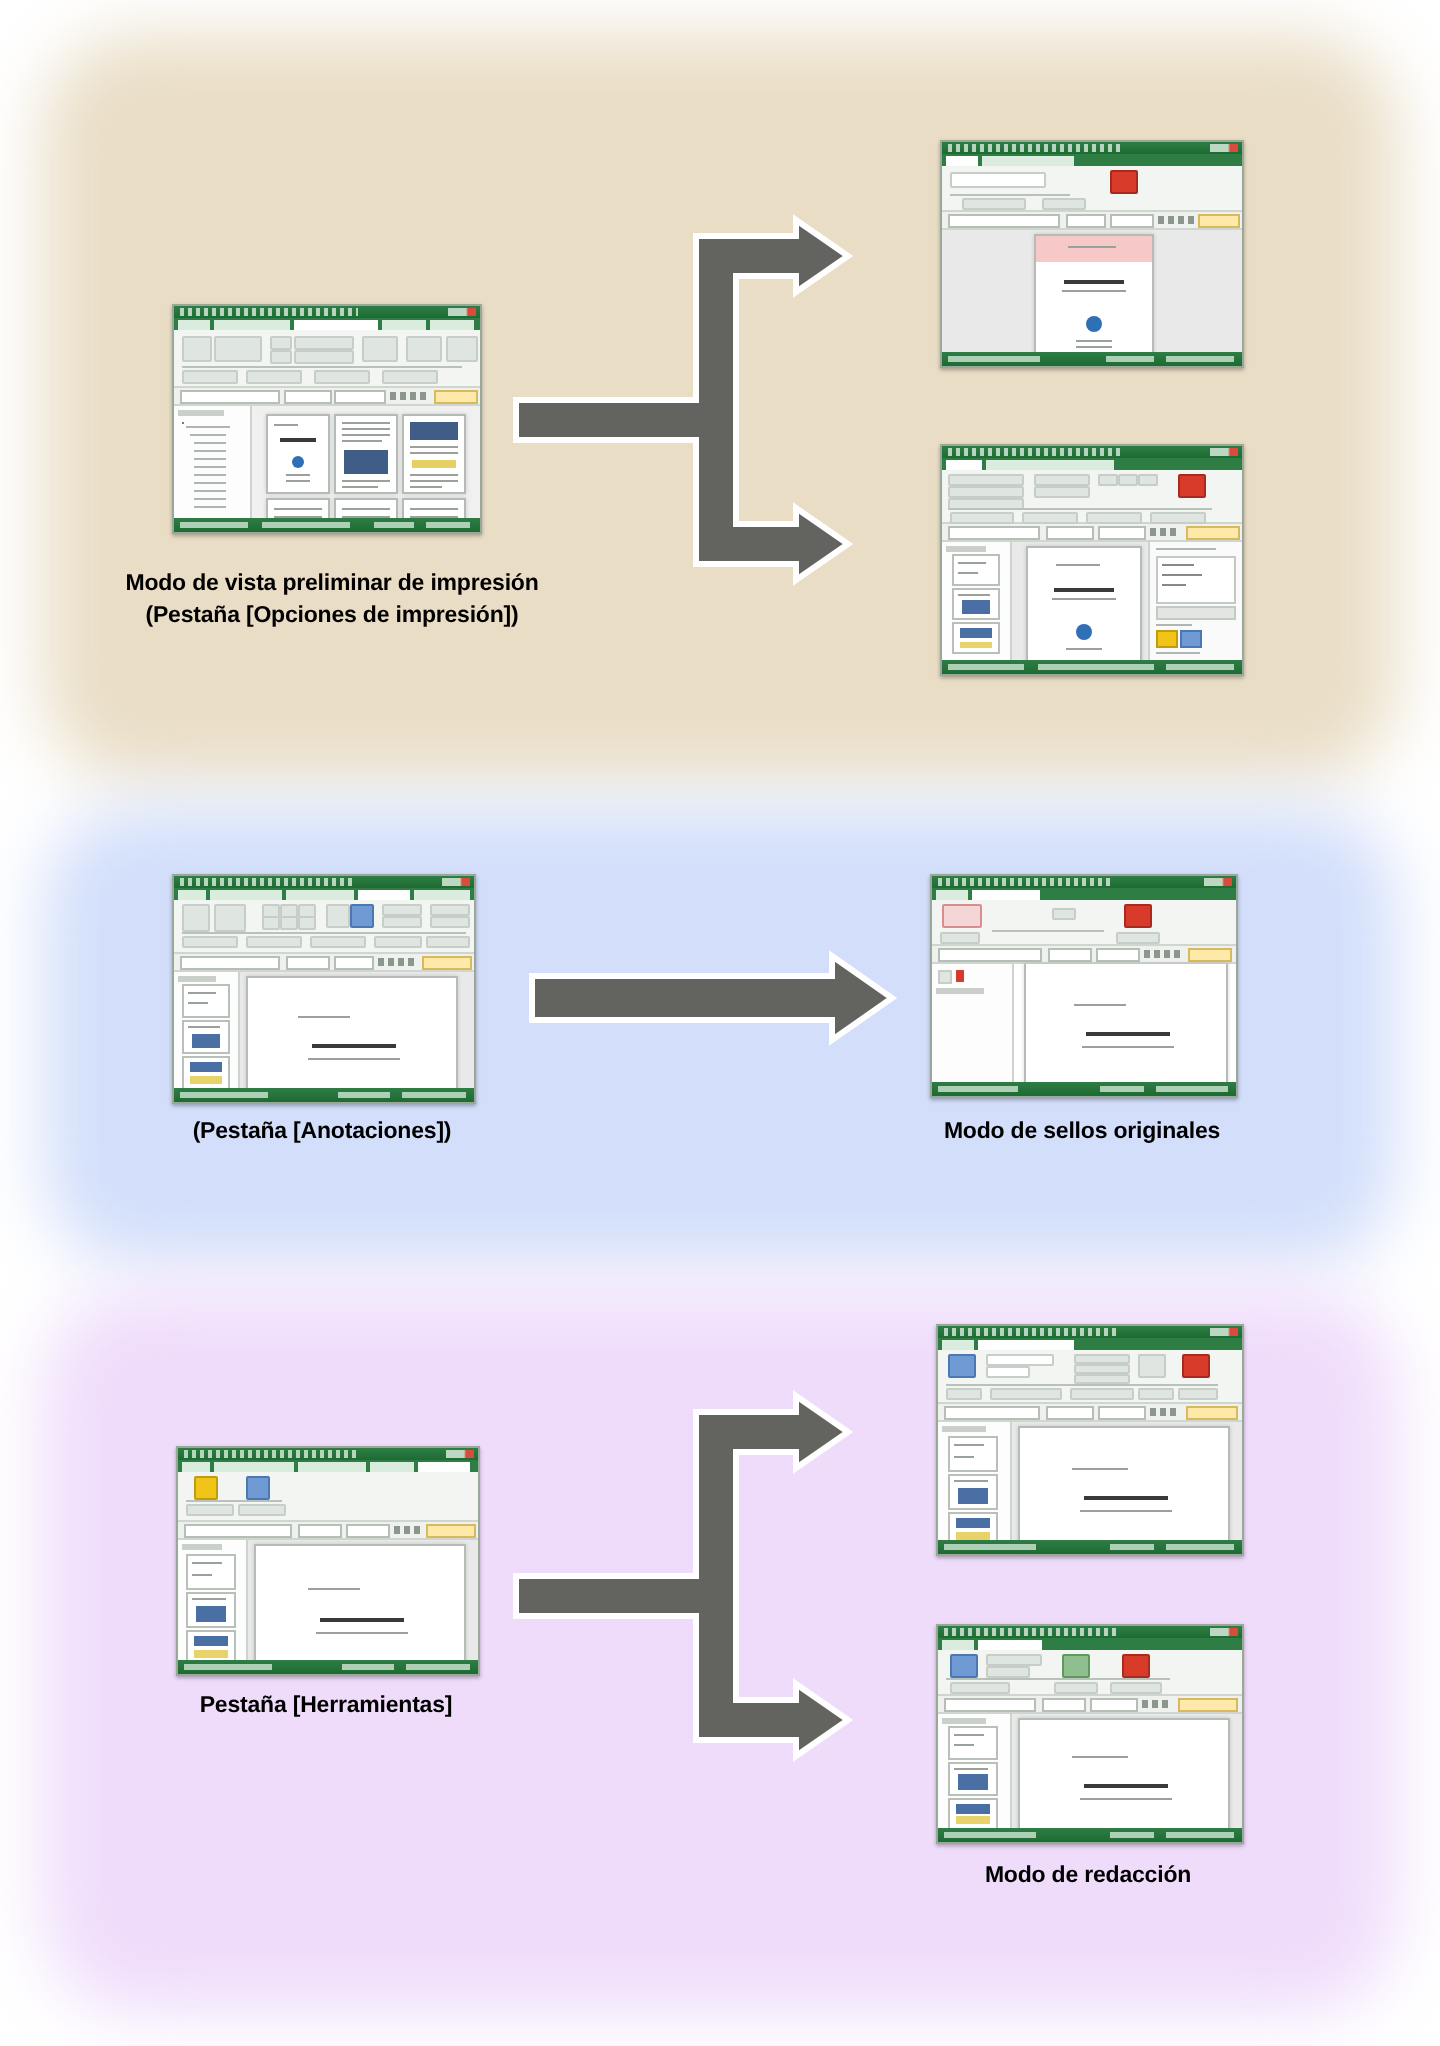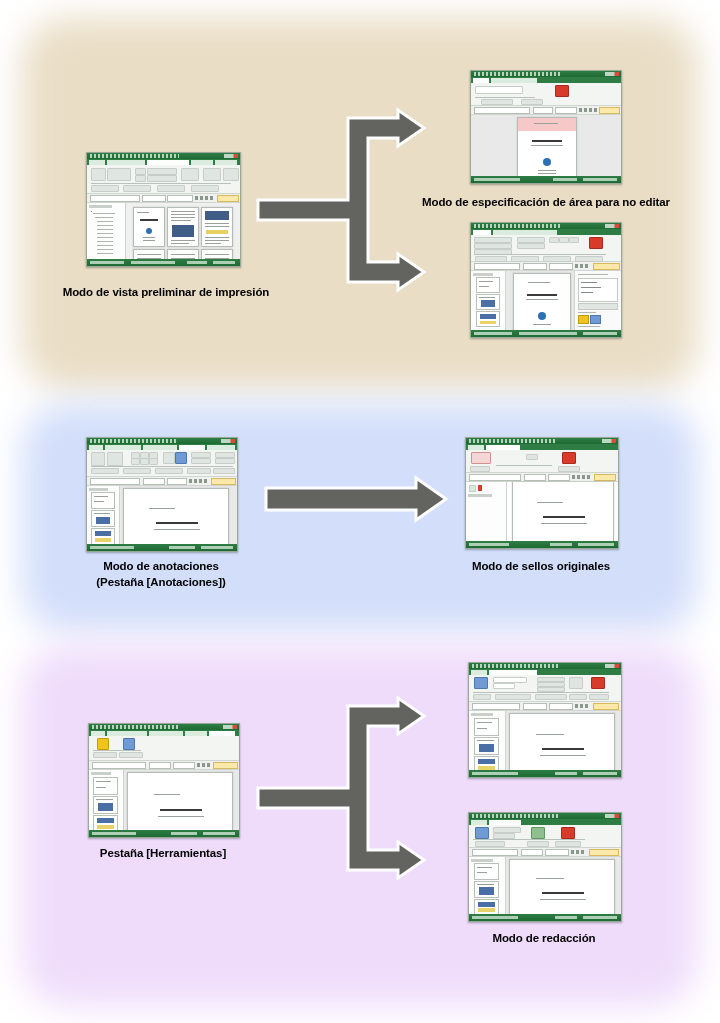--- a/index.html
+++ b/index.html
@@ -249,20 +249,21 @@
     <div class="statusbar">
       <span class="s" style="left:3px;width:34px;"></span>
       <span class="s" style="left:44px;width:44px;"></span>
       <span class="s" style="left:100px;width:20px;"></span>
       <span class="s" style="left:126px;width:22px;"></span>
     </div>
   </div>
 
   <div class="cap" style="left:20px;top:284px;width:292px;">
     <div>Modo de vista preliminar de impresión</div>
+    <div>(Pestaña [Opciones de impresión])</div>
   </div>
 
   <svg class="arrowsvg" style="left:258px;top:110px;" width="200" height="200" viewBox="0 0 200 200">
     <path d="M 0 90 L 90 90 L 90 8 L 140 8 L 140 0 L 166 18 L 140 36 L 140 28 L 110 28 L 110 90
              L 110 152 L 140 152 L 140 144 L 166 162 L 140 180 L 140 172 L 90 172 L 90 110 L 0 110 Z" fill="#63635f" stroke="#ffffff" stroke-width="3" stroke-linejoin="miter"></path>
   </svg>
 
   <div class="win" style="left:470px;top:70px;width:150px;height:112px;">
     <div class="titlebar">
       <span class="tt"></span>
@@ -301,23 +302,20 @@
         <span class="ln" style="left:20px;top:55px;width:18px;"></span>
       </div>
     </div>
     <div class="statusbar">
       <span class="s" style="left:3px;width:46px;"></span>
       <span class="s" style="left:82px;width:24px;"></span>
       <span class="s" style="left:112px;width:34px;"></span>
     </div>
   </div>
 
-  <div class="cap" style="left:396px;top:194px;width:300px;">
-    <div>Modo de especificación de área para no editar</div>
-  </div>
 
   <div class="win" style="left:470px;top:222px;width:150px;height:114px;">
     <div class="titlebar">
       <span class="tt"></span>
         <span class="btns"></span>
     </div>
     <div class="tabs">
       <i class="active" style="left:2px;width:18px;"></i>
       <i style="left:22px;width:64px;"></i>
     </div>
@@ -457,21 +455,20 @@
       </div>
     </div>
     <div class="statusbar">
       <span class="s" style="left:3px;width:44px;"></span>
       <span class="s" style="left:82px;width:26px;"></span>
       <span class="s" style="left:114px;width:32px;"></span>
     </div>
   </div>
 
   <div class="cap" style="left:30px;top:558px;width:262px;">
-    <div>Modo de anotaciones</div>
     <div>(Pestaña [Anotaciones])</div>
   </div>
 
   <svg class="arrowsvg" style="left:266px;top:478px;" width="186" height="44" viewBox="0 0 186 44">
     <path d="M 0 10 L 150 10 L 150 0 L 180 21 L 150 42 L 150 32 L 0 32 Z" fill="#63635f" stroke="#ffffff" stroke-width="3" stroke-linejoin="miter"></path>
   </svg>
 
   <div class="win" style="left:465px;top:437px;width:152px;height:110px;">
     <div class="titlebar">
       <span class="tt"></span>

